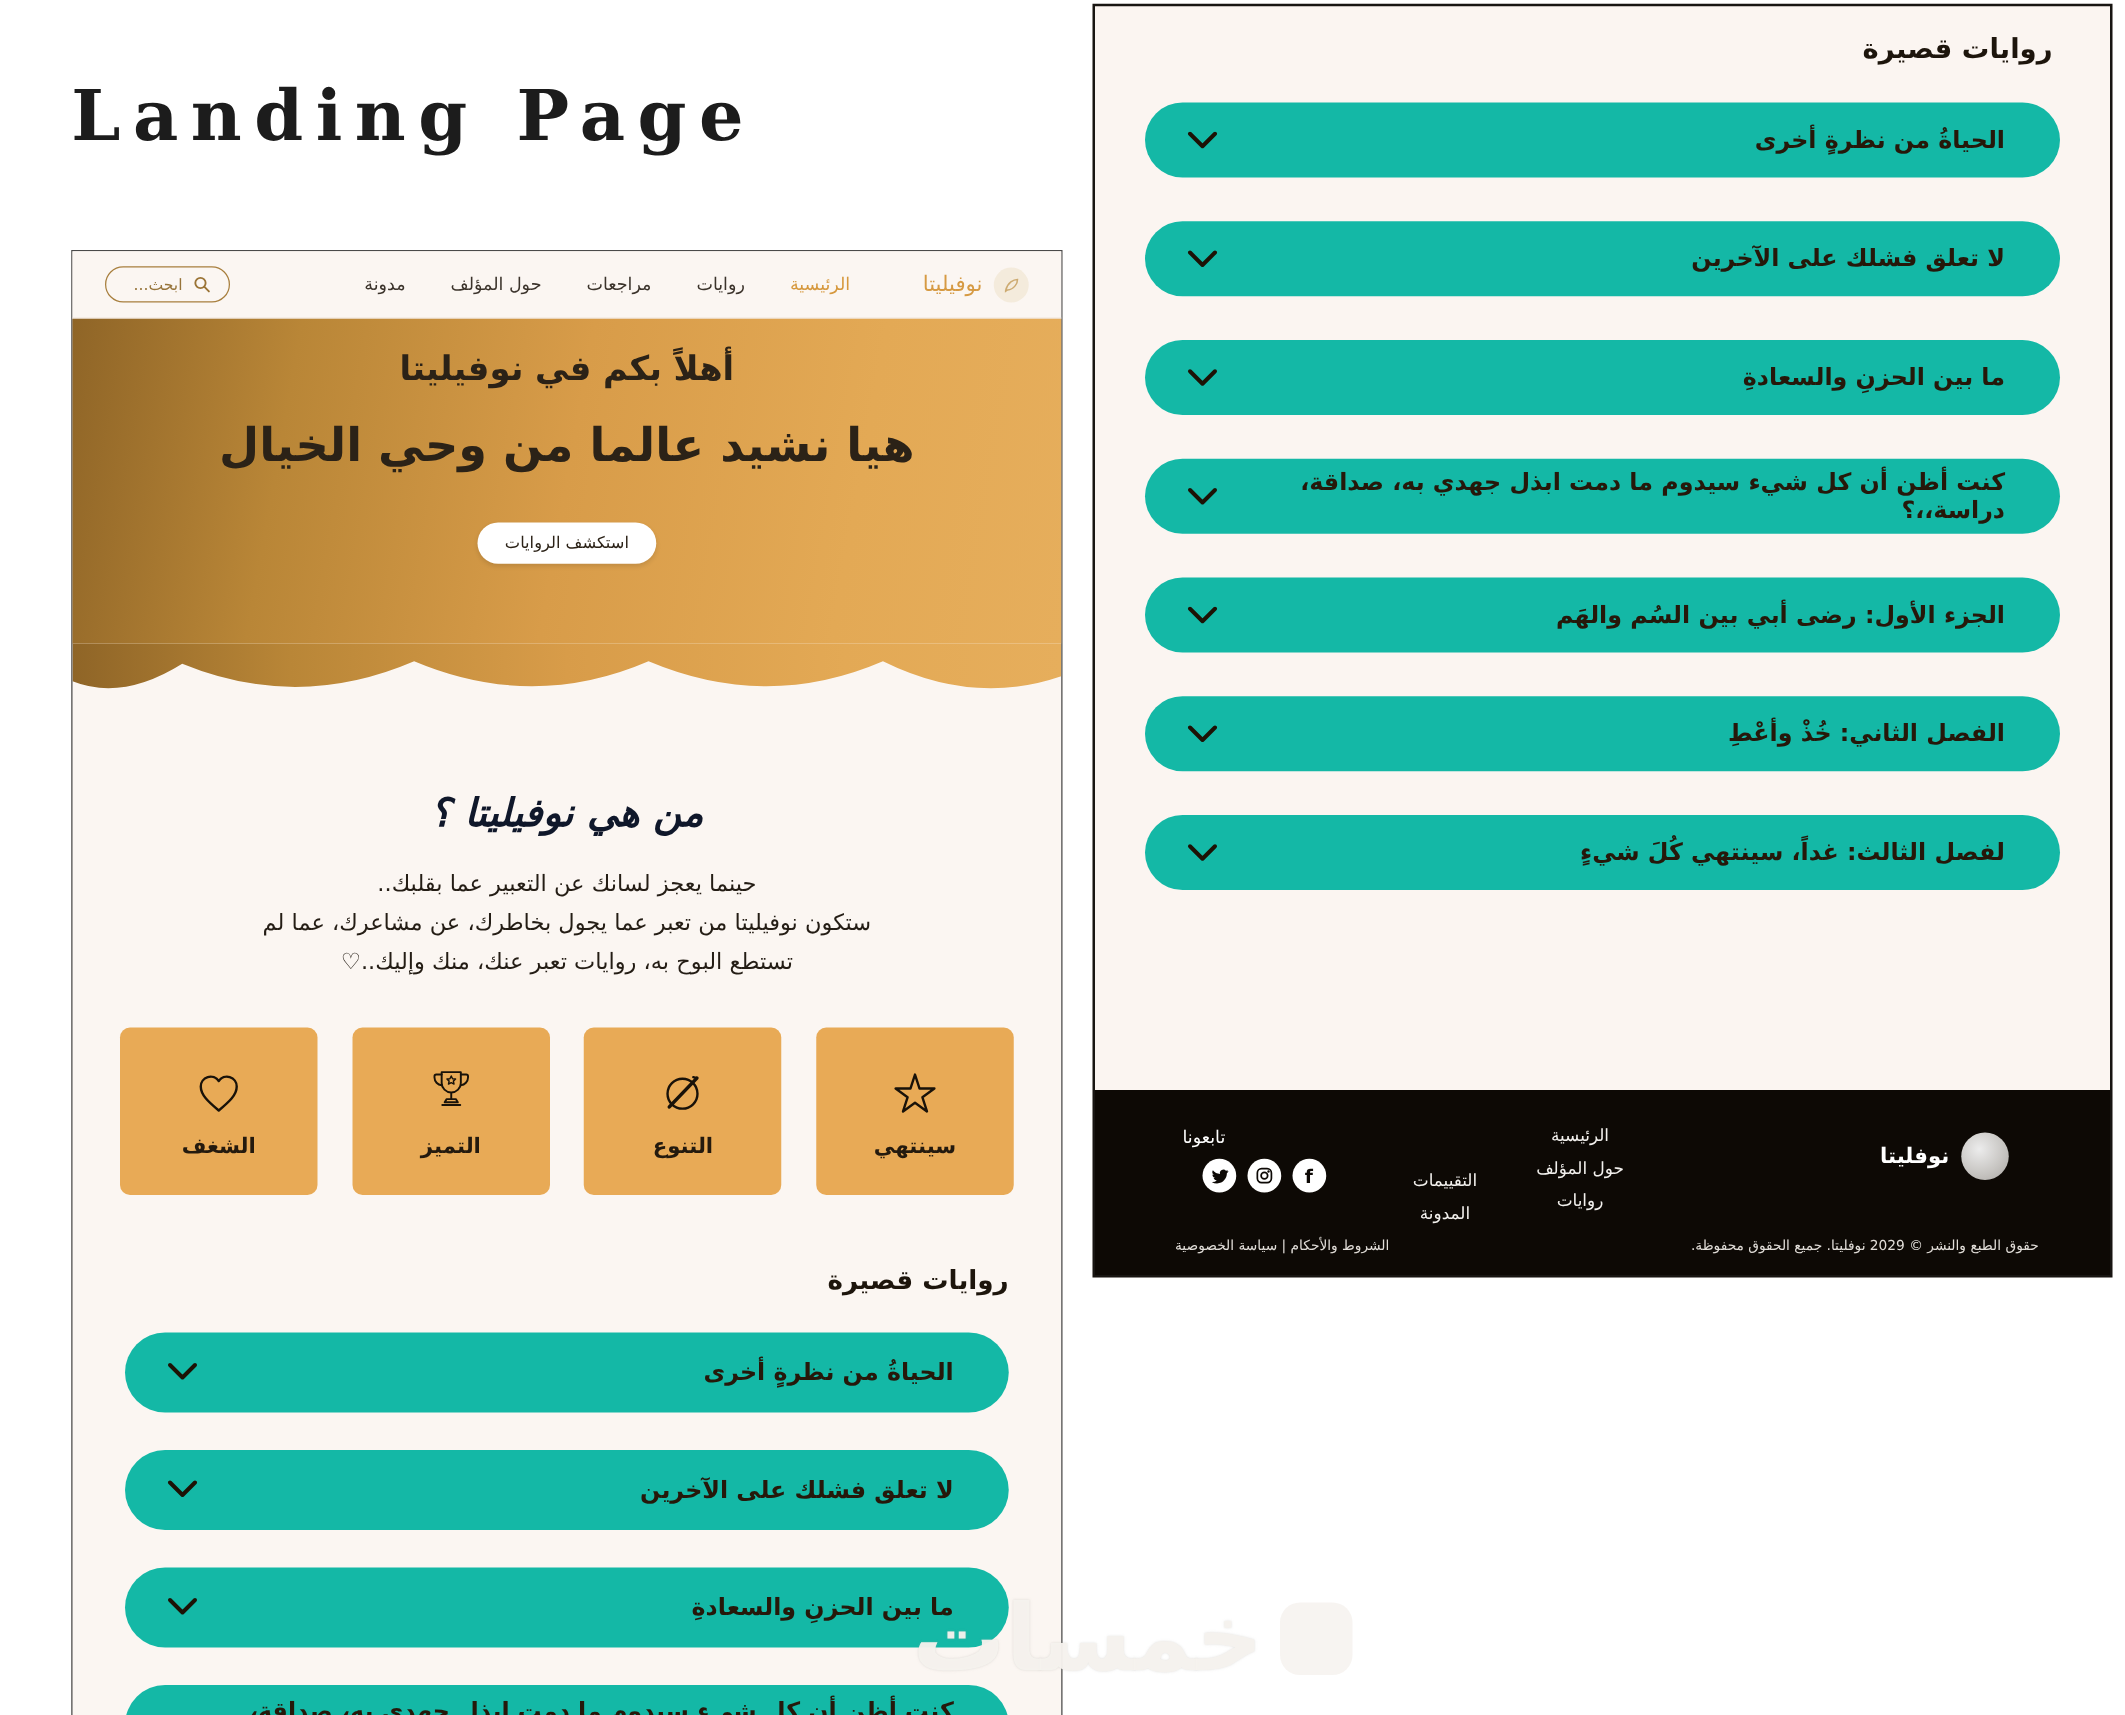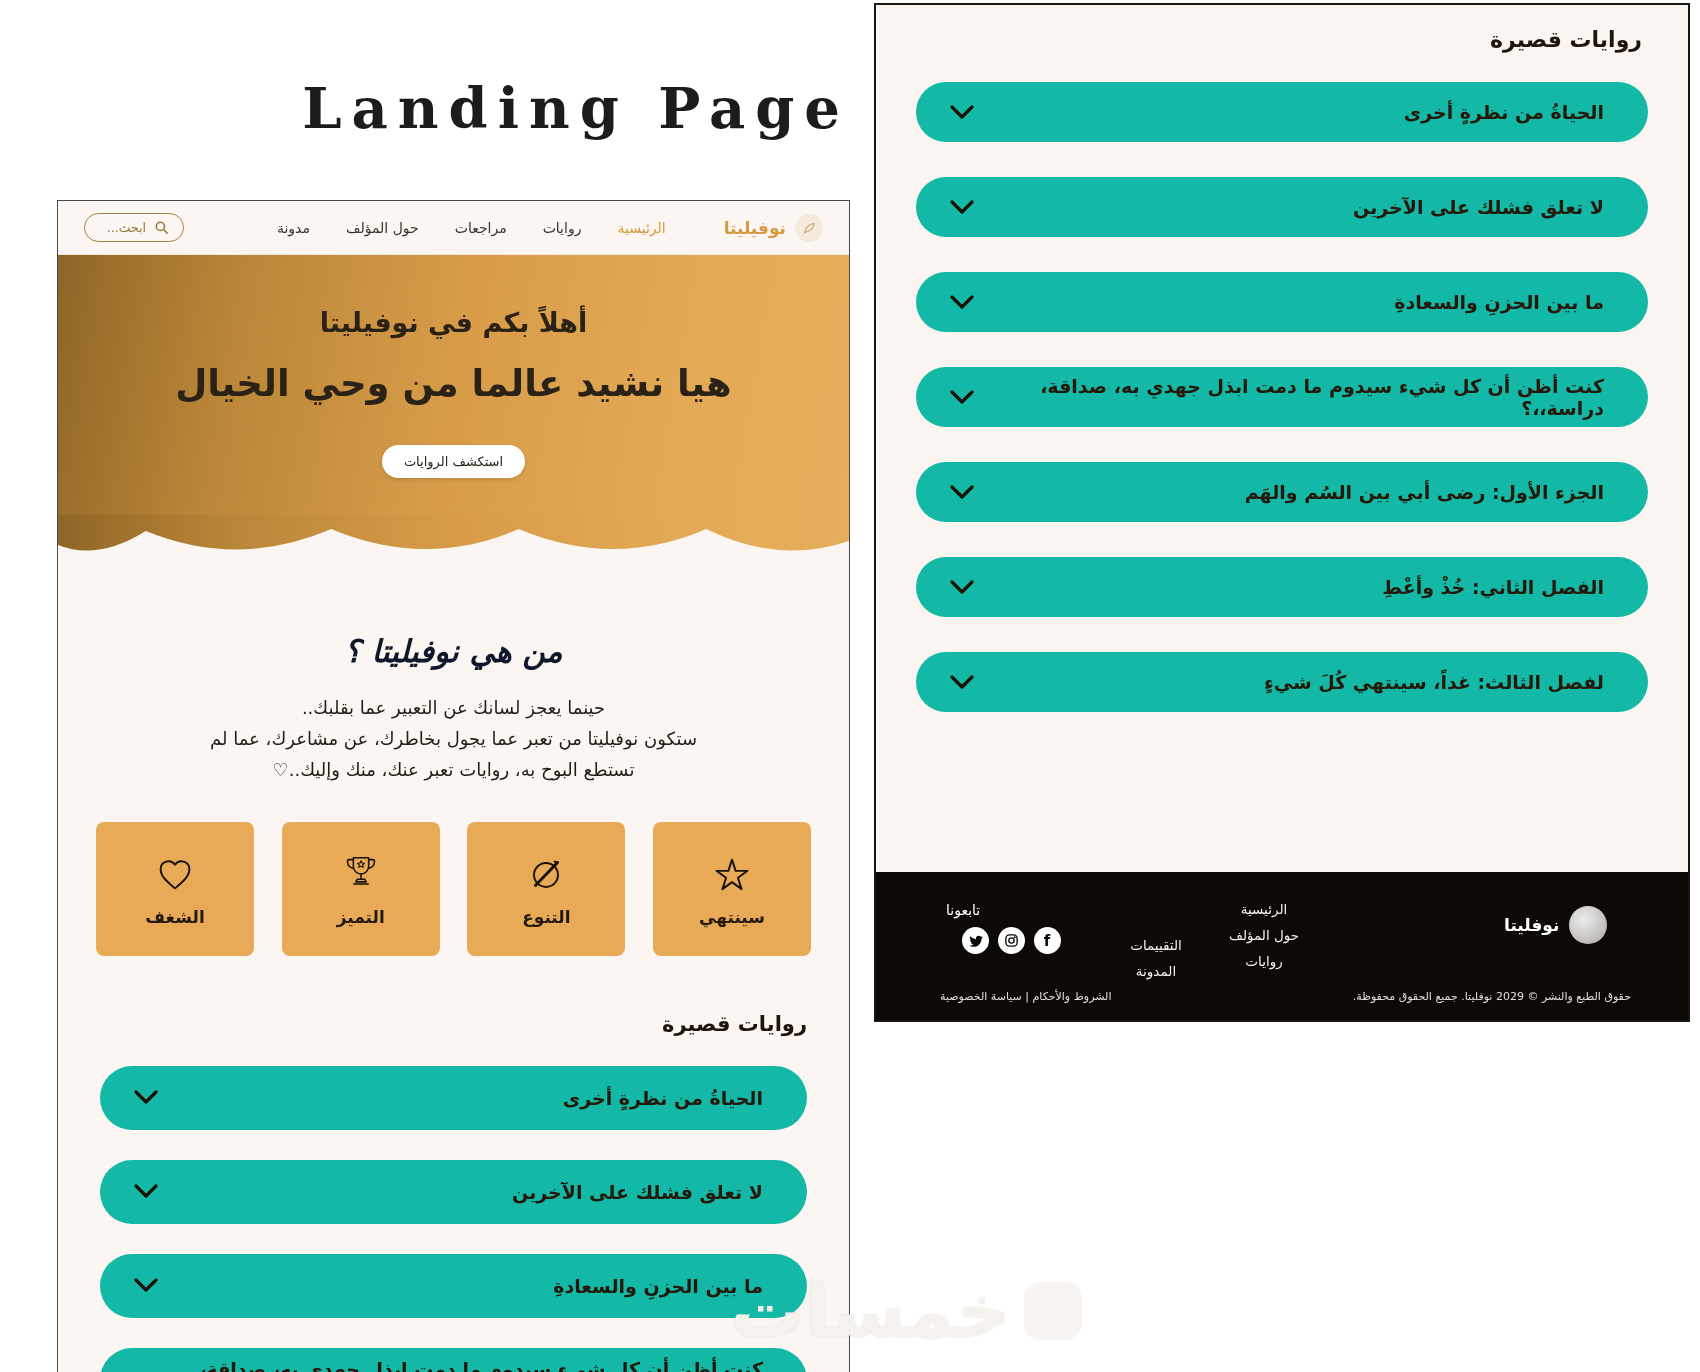--- a/index.html
+++ b/index.html
@@ -1,52 +1,52 @@
 <!DOCTYPE html>
 <html lang="ar"><head>
 <meta charset="utf-8">
 <style>
   * { margin:0; padding:0; box-sizing:border-box; }
   body { background:#ffffff; font-family:"DejaVu Sans", sans-serif; }
   #canvas { position:relative; width:1700px; height:1372px; background:#fff; overflow:hidden; }
 
   
   .landing-title{
-    position:absolute; left:57px; top:75px; width:793px;
-    text-align:right; font-family:"DejaVu Serif", serif; font-weight:bold;
+    position:absolute; left:57px; top:60px; width:793px;
+    text-align:left; font-family:"DejaVu Serif", serif; font-weight:bold;
     font-size:56px; letter-spacing:10px; color:#1c1c1c;
   }
 
   
   .mockup{
     position:absolute; left:57px; top:200px; width:793px; height:1250px;
     background:#fbf6f2; border:1.5px solid #4a4a4a;
   }
   .nav{
     direction:rtl; height:54px; display:flex; align-items:center;
     padding:0 26px; background:#fbf6f2; border-bottom:1px solid #efe4d9;
   }
   .brand{ display:flex; align-items:center; gap:9px; }
   .brand-logo{
     width:28px; height:28px; border-radius:50%; background:#f4ebdc;
     display:flex; align-items:center; justify-content:center; color:#cdab72;
   }
-  .brand-name{ color:#d69a43; font-weight:bold; font-size:17px; }
+  .brand-name{ color:#d69a43; font-weight:normal; font-size:17px; }
   .menu{ display:flex; gap:36px; margin-right:58px; }
   .menu a{ font-size:14px; color:#3b332b; text-decoration:none; }
   .menu a.active{ color:#d6983d; }
   .search{
     margin-inline-start:auto; direction:rtl; display:flex; align-items:center; gap:8px;
     border:1.5px solid #a87f3e; border-radius:17px; padding:6px 14px;
     color:#97743a; font-size:12.5px; min-width:100px;
   }
 
   
   .hero{
-    height:260px; text-align:center; padding-top:52px; direction:rtl;
+    height:260px; text-align:center; padding-top:25px; direction:rtl;
     background:linear-gradient(100deg,#8f6527 0%,#b98637 22%,#d89c49 50%,#e3a955 78%,#e6ae5c 100%);
   }
   .hero-welcome{ font-size:27px; font-weight:600; color:#2b2217; }
   .hero-headline{ font-size:37px; font-weight:bold; color:#2b2217; margin-top:24px; }
   .hero-cta{
     display:inline-block; margin-top:40px; background:#fff; color:#2b2217;
     border:none; border-radius:18px; padding:9px 22px; font-size:13px;
     font-family:"DejaVu Sans", sans-serif; box-shadow:0 2px 4px rgba(0,0,0,.12); cursor:pointer;
   }
   .wave{ display:block; width:100%; height:52px; }

